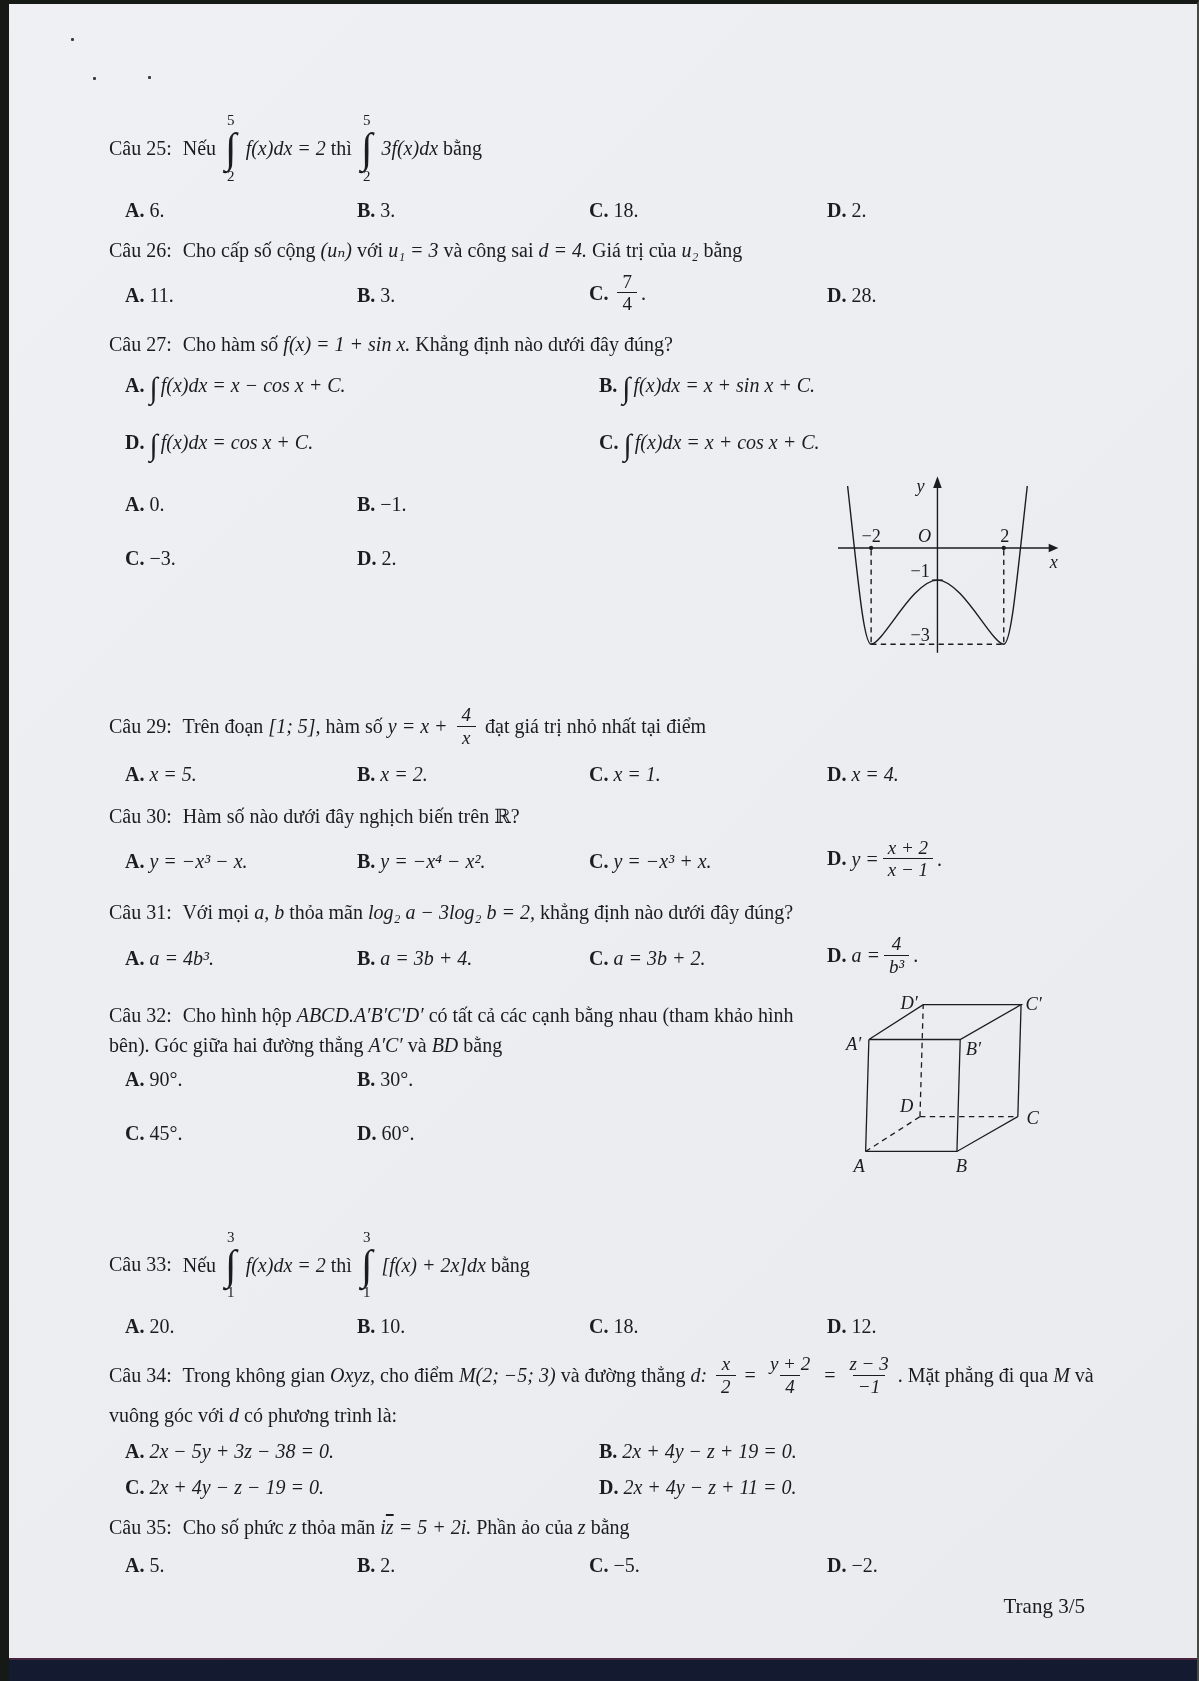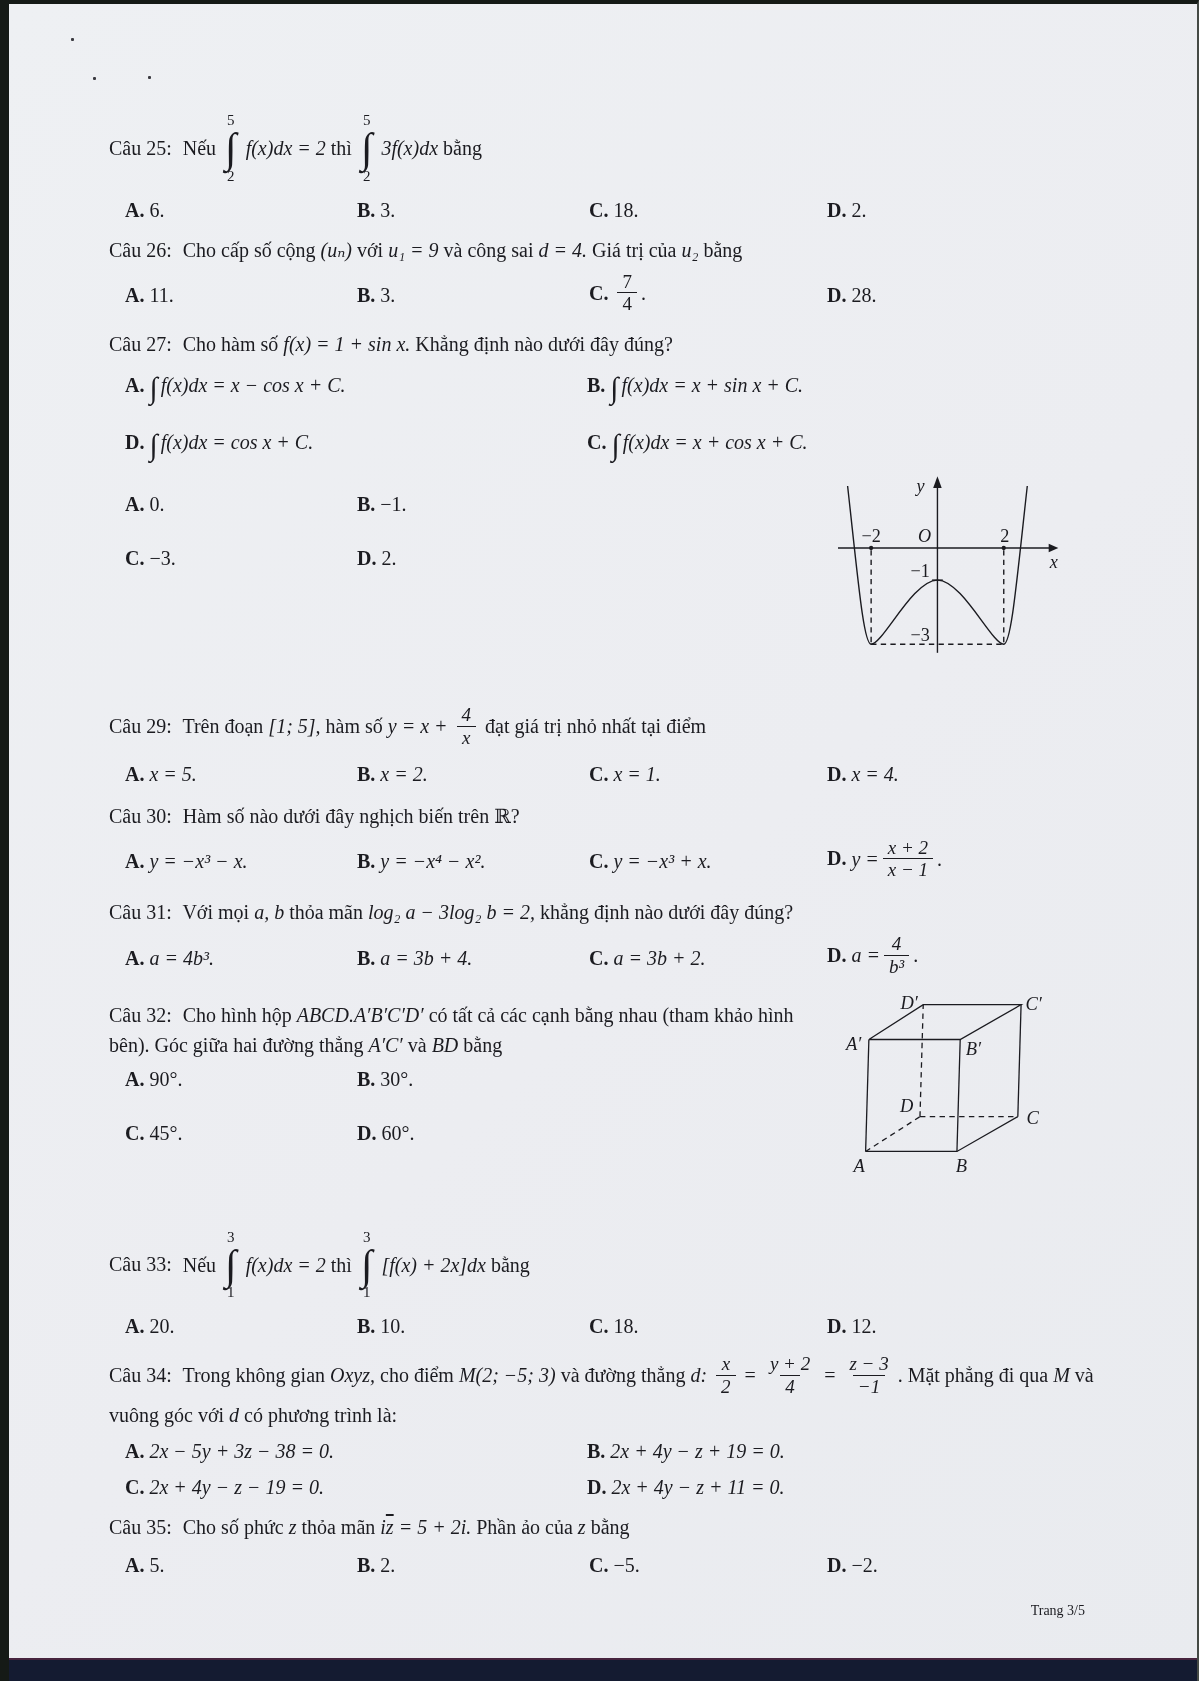--- a/index.html
+++ b/index.html
@@ -22,26 +22,26 @@
   .dint .is { font-size:42px; line-height:.92; font-weight:300; }
   .dint .ib { font-size:15px; line-height:1; padding:1px 0; }
   .iint { font-size:30px; vertical-align:-6px; margin-right:3px; font-weight:300; }
   .frac { display:inline-flex; flex-direction:column; align-items:center;
           vertical-align:middle; line-height:1.15; font-size:19px; margin:0 4px;
           position:relative; top:-2px; }
   .frac .den { border-top:1.4px solid #1b1b20; }
   .frac span { padding:0 5px; }
   .ok { font-weight:700; margin-right:5px; }
   .opts4 { display:grid; grid-template-columns:232px 232px 238px auto; padding-left:16px; margin-top:8px; align-items:center; }
-  .opts2 { display:grid; grid-template-columns:462px auto; row-gap:12px; padding-left:16px; margin-top:6px; align-items:center; }
+  .opts2 { display:grid; grid-template-columns:462px auto; row-gap:12px; padding-left:16px; margin-top:6px; align-items:center;gap:12px; }
   .opts2n { display:grid; grid-template-columns:232px auto; row-gap:24px; padding-left:16px; margin-top:4px; max-width:560px; align-items:center; }
   .opt { white-space:nowrap; }
   .graphfig { float:right; width:246px; margin:-14px 32px 0 6px; }
   .boxfig  { float:right; width:212px; margin:-4px 56px 0 8px; }
-  .footer { position:absolute; right:112px; bottom:62px; font-size:14px; }
+  .footer { position:absolute; right:112px; bottom:62px; font-size:21px; }
   .bottombar { position:absolute; left:-9px; right:-2px; bottom:0; height:23px;
                background:#141b31; border-top:2px solid #47243e; }
   .speck { position:absolute; width:3px; height:3px; background:#3a3a40; border-radius:1px; }
 </style>
 </head>
 <body>
 
 <div class="page">
   <div class="speck" style="left:62px;top:34px"></div>
   <div class="speck" style="left:84px;top:73px"></div>
@@ -75,21 +75,21 @@
         <span class="opt"><b class="ok">D.</b><span>2.</span></span>
       </div>
     </div>
 
     <div class="q" style="margin-bottom:12px">
       <div>
         <b class="qlabel">Câu 26:</b>
         <span>Cho cấp số cộng</span>
         <span class="mi">(uₙ)</span>
         <span>với</span>
-        <span class="mi">u₁ = 9</span>
+        <span class="mi">u₁ = 3</span>
         <span>và công sai</span>
         <span class="mi">d = 4.</span>
         <span>Giá trị của</span>
         <span class="mi">u₂</span>
         <span>bằng</span>
       </div>
       <div class="opts4">
         <span class="opt"><b class="ok">A.</b><span>11.</span></span>
         <span class="opt"><b class="ok">B.</b><span>3.</span></span>
         <span class="opt"><b class="ok">C.</b><span class="frac">

